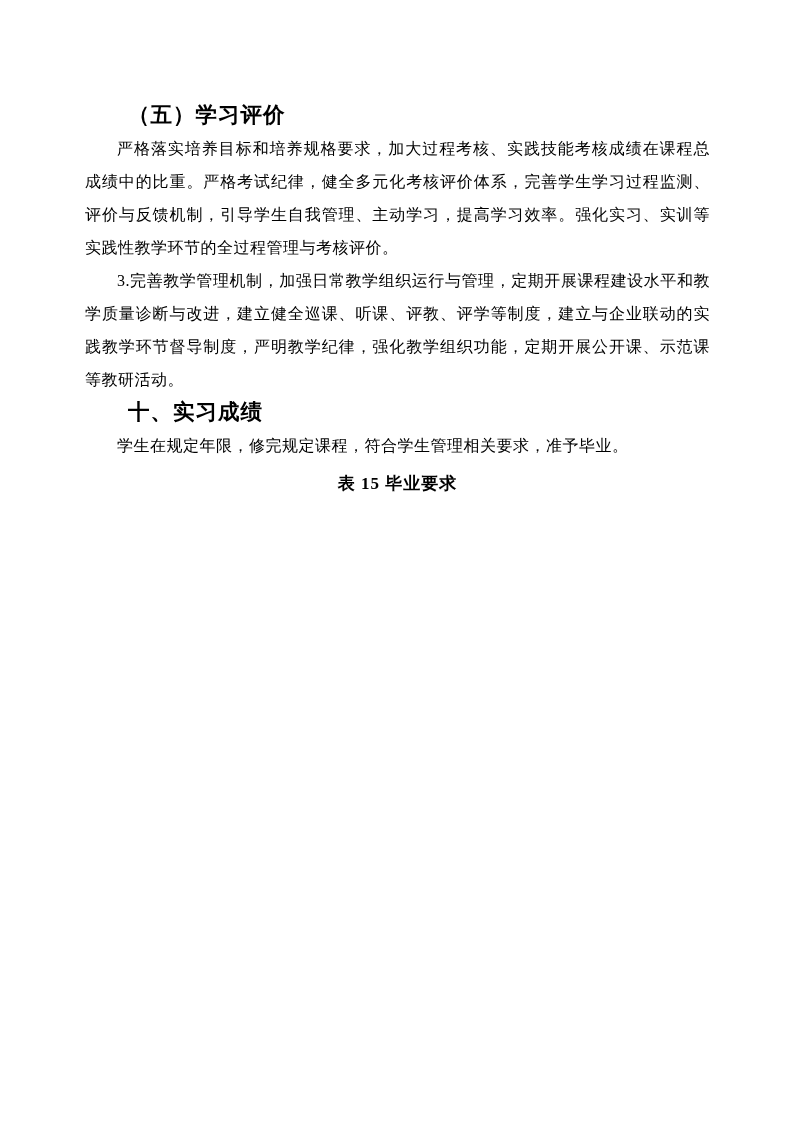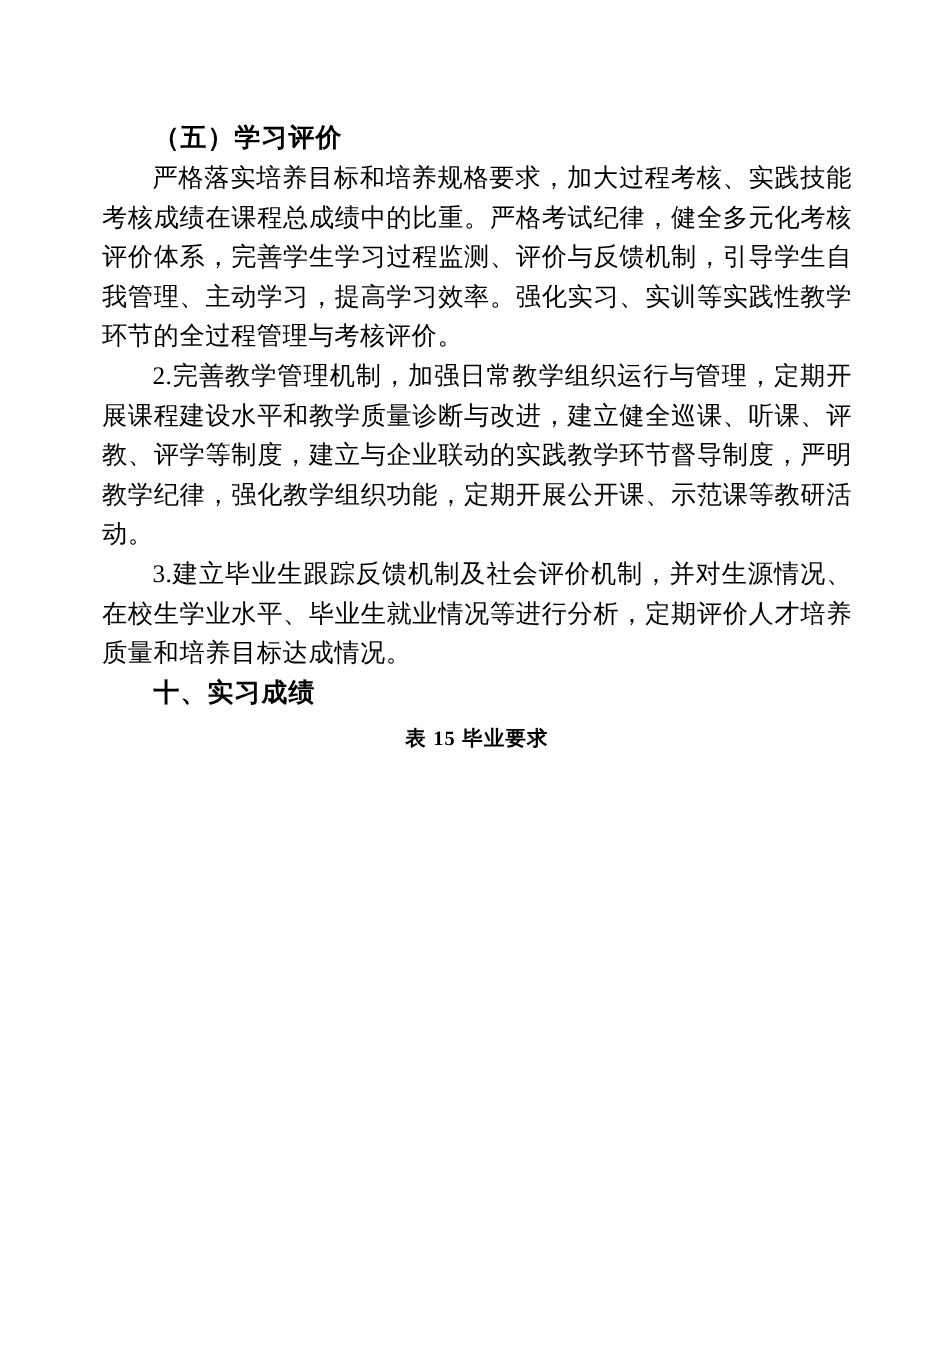--- a/index.html
+++ b/index.html
@@ -17,21 +17,21 @@
     overflow: hidden;
   }
   .content {
     position: absolute;
     left: 85px;
     top: 99px;
     width: 625px;
   }
   .content p {
     margin: 0;
-    font-size: 21px;
+    font-size: 16px;
     line-height: 33px;
     text-align: justify;
     text-indent: 2em;
     letter-spacing: 0.5px;
   }
   .content h2 {
     margin: 0;
     font-size: 21.5px;
     line-height: 33px;
     font-weight: bold;
@@ -61,22 +61,22 @@
 </style>
 </head>
 <body>
 
 <div class="page">
   <div class="content">
 
     <h2>（五）学习评价</h2>
     <p>严格落实培养目标和培养规格要求，加大过程考核、实践技能考核成绩在课程总成绩中的比重。严格考试纪律，健全多元化考核评价体系，完善学生学习过程监测、评价与反馈机制，引导学生自我管理、主动学习，提高学习效率。强化实习、实训等实践性教学环节的全过程管理与考核评价。</p>
 
-    <p>2.完善教学管理机制，加强日常教学组织运行与管理，定期开展课程建设水平和教学质量诊断与改进，建立健全巡课、听课、评教、评学等制度，建立与企业联动的实践教学环节督导制度，严明教学纪律，强化教学组织功能，定期开展公开课、示范课等教研活动。</p>
-    <p>3.建立毕业生跟踪反馈机制及社会评价机制，并对生源情况、在校生学业水平、毕业生就业情况等进行分析，定期评价人才培养质量和培养目标达成情况。</p>
+    <p>3.完善教学管理机制，加强日常教学组织运行与管理，定期开展课程建设水平和教学质量诊断与改进，建立健全巡课、听课、评教、评学等制度，建立与企业联动的实践教学环节督导制度，严明教学纪律，强化教学组织功能，定期开展公开课、示范课等教研活动。</p>
 
     <h2>十、实习成绩</h2>
+    <p>学生在规定年限，修完规定课程，符合学生管理相关要求，准予毕业。</p>
 
     <div class="table-caption">表 15  毕业要求</div>
   </div>
 
   <div class="footer">— 25 —</div>
 </div>
 
 </body></html>

